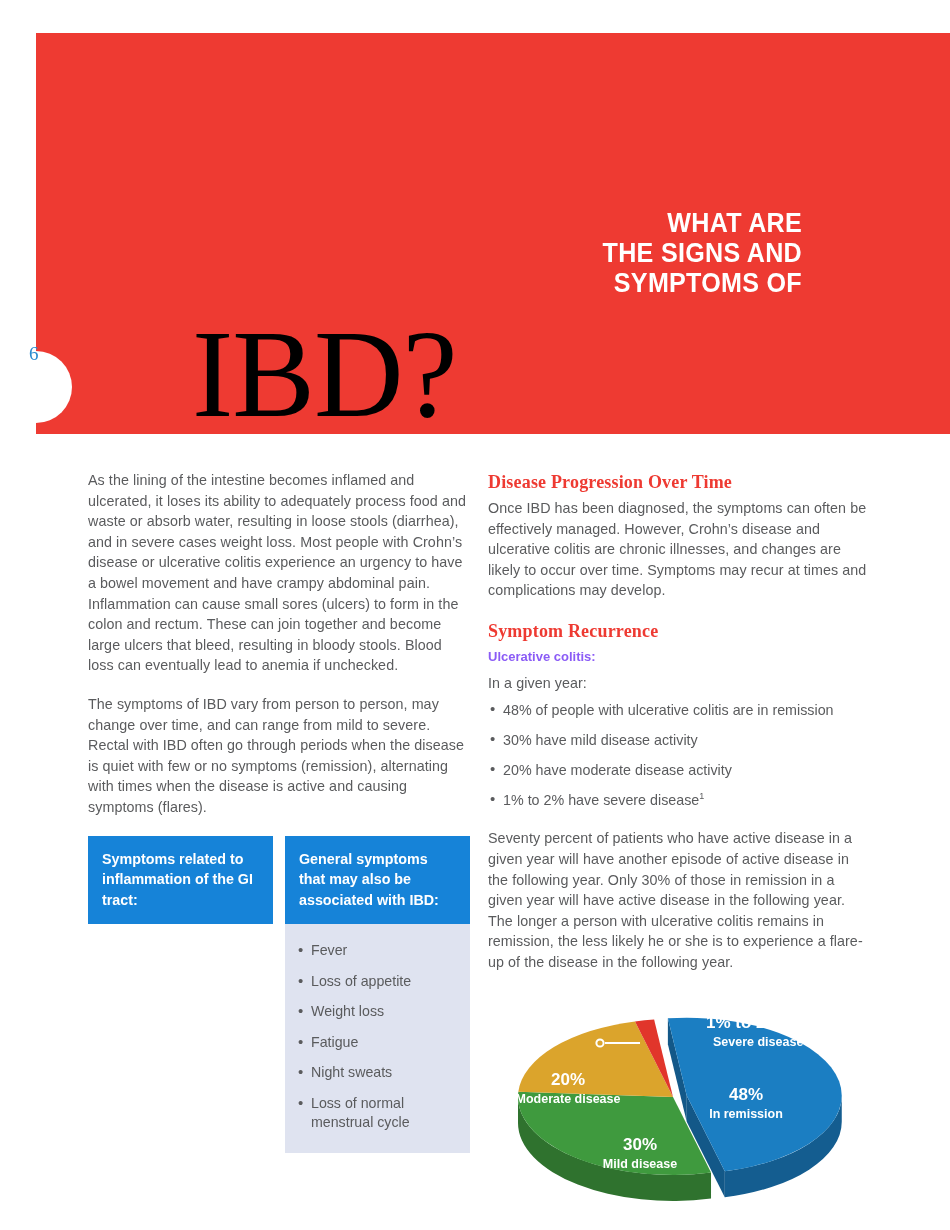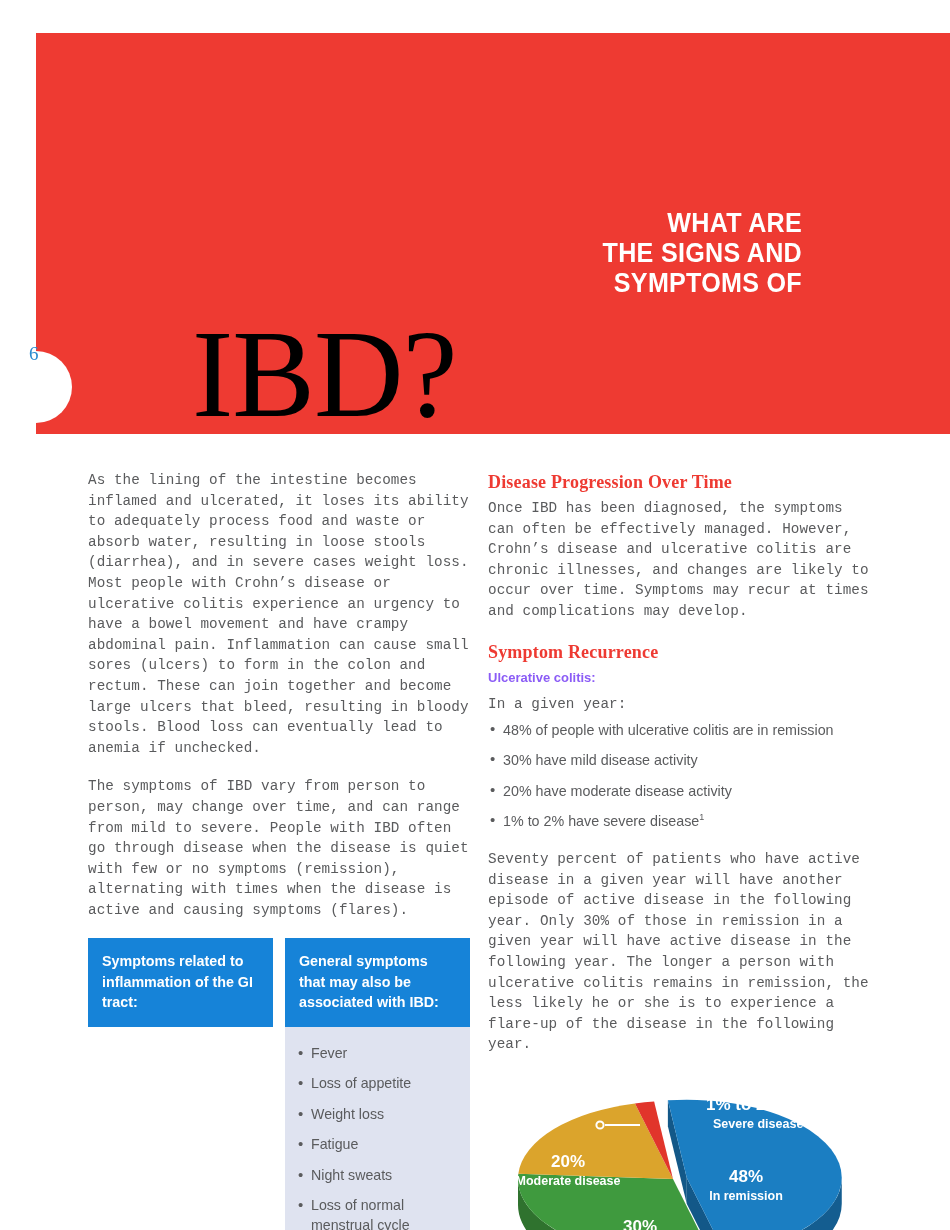--- a/index.html
+++ b/index.html
@@ -90,21 +90,20 @@
   }
   #col-left  { left: 88px; }
   #col-right { left: 488px; }
 
   p.body {
     margin: 0 0 18px 0;
     font-size: 14.3px;
     line-height: 20.6px;
     color: #5a5b5d;
     letter-spacing: .005em;
-    font-family: Liberation Mono, monospace;
   }
   p.body.tight { margin-bottom: 0; }
 
   h2.redhead {
     margin: 0 0 4px 0;
     color: #ee3a32;
     font-family: "Liberation Serif", serif;
     font-weight: bold;
     font-size: 18px;
     line-height: 24px;
@@ -217,21 +216,21 @@
   </div>
   <div id="hero-ibd">IBD?</div>
   <div id="page-num-notch"></div>
 </div>
 <div id="page-num">6</div>
 
 <div id="cols">
 
   <div class="col" id="col-left">
     <p class="body">As the lining of the intestine becomes inflamed and ulcerated, it loses its ability to adequately process food and waste or absorb water, resulting in loose stools (diarrhea), and in severe cases weight loss. Most people with Crohn’s disease or ulcerative colitis experience an urgency to have a bowel movement and have crampy abdominal pain. Inflammation can cause small sores (ulcers) to form in the colon and rectum. These can join together and become large ulcers that bleed, resulting in bloody stools. Blood loss can eventually lead to anemia if unchecked.</p>
-    <p class="body tight">The symptoms of IBD vary from person to person, may change over time, and can range from mild to severe. People with IBD often go through disease when the disease is quiet with few or no symptoms (remission), alternating with times when the disease is active and causing symptoms (flares).</p>
+    <p class="body tight">The symptoms of IBD vary from person to person, may change over time, and can range from mild to severe. Rectal with IBD often go through periods when the disease is quiet with few or no symptoms (remission), alternating with times when the disease is active and causing symptoms (flares).</p>
 
     <div id="symptom-table">
       <div class="scol">
         <div class="scol-head">Symptoms related to inflammation of the GI tract:</div>
       </div>
       <div class="scol">
         <div class="scol-head">General symptoms that may also be associated with IBD:</div>
         <div class="scol-body">
           <ul>
             <li>Fever</li>

